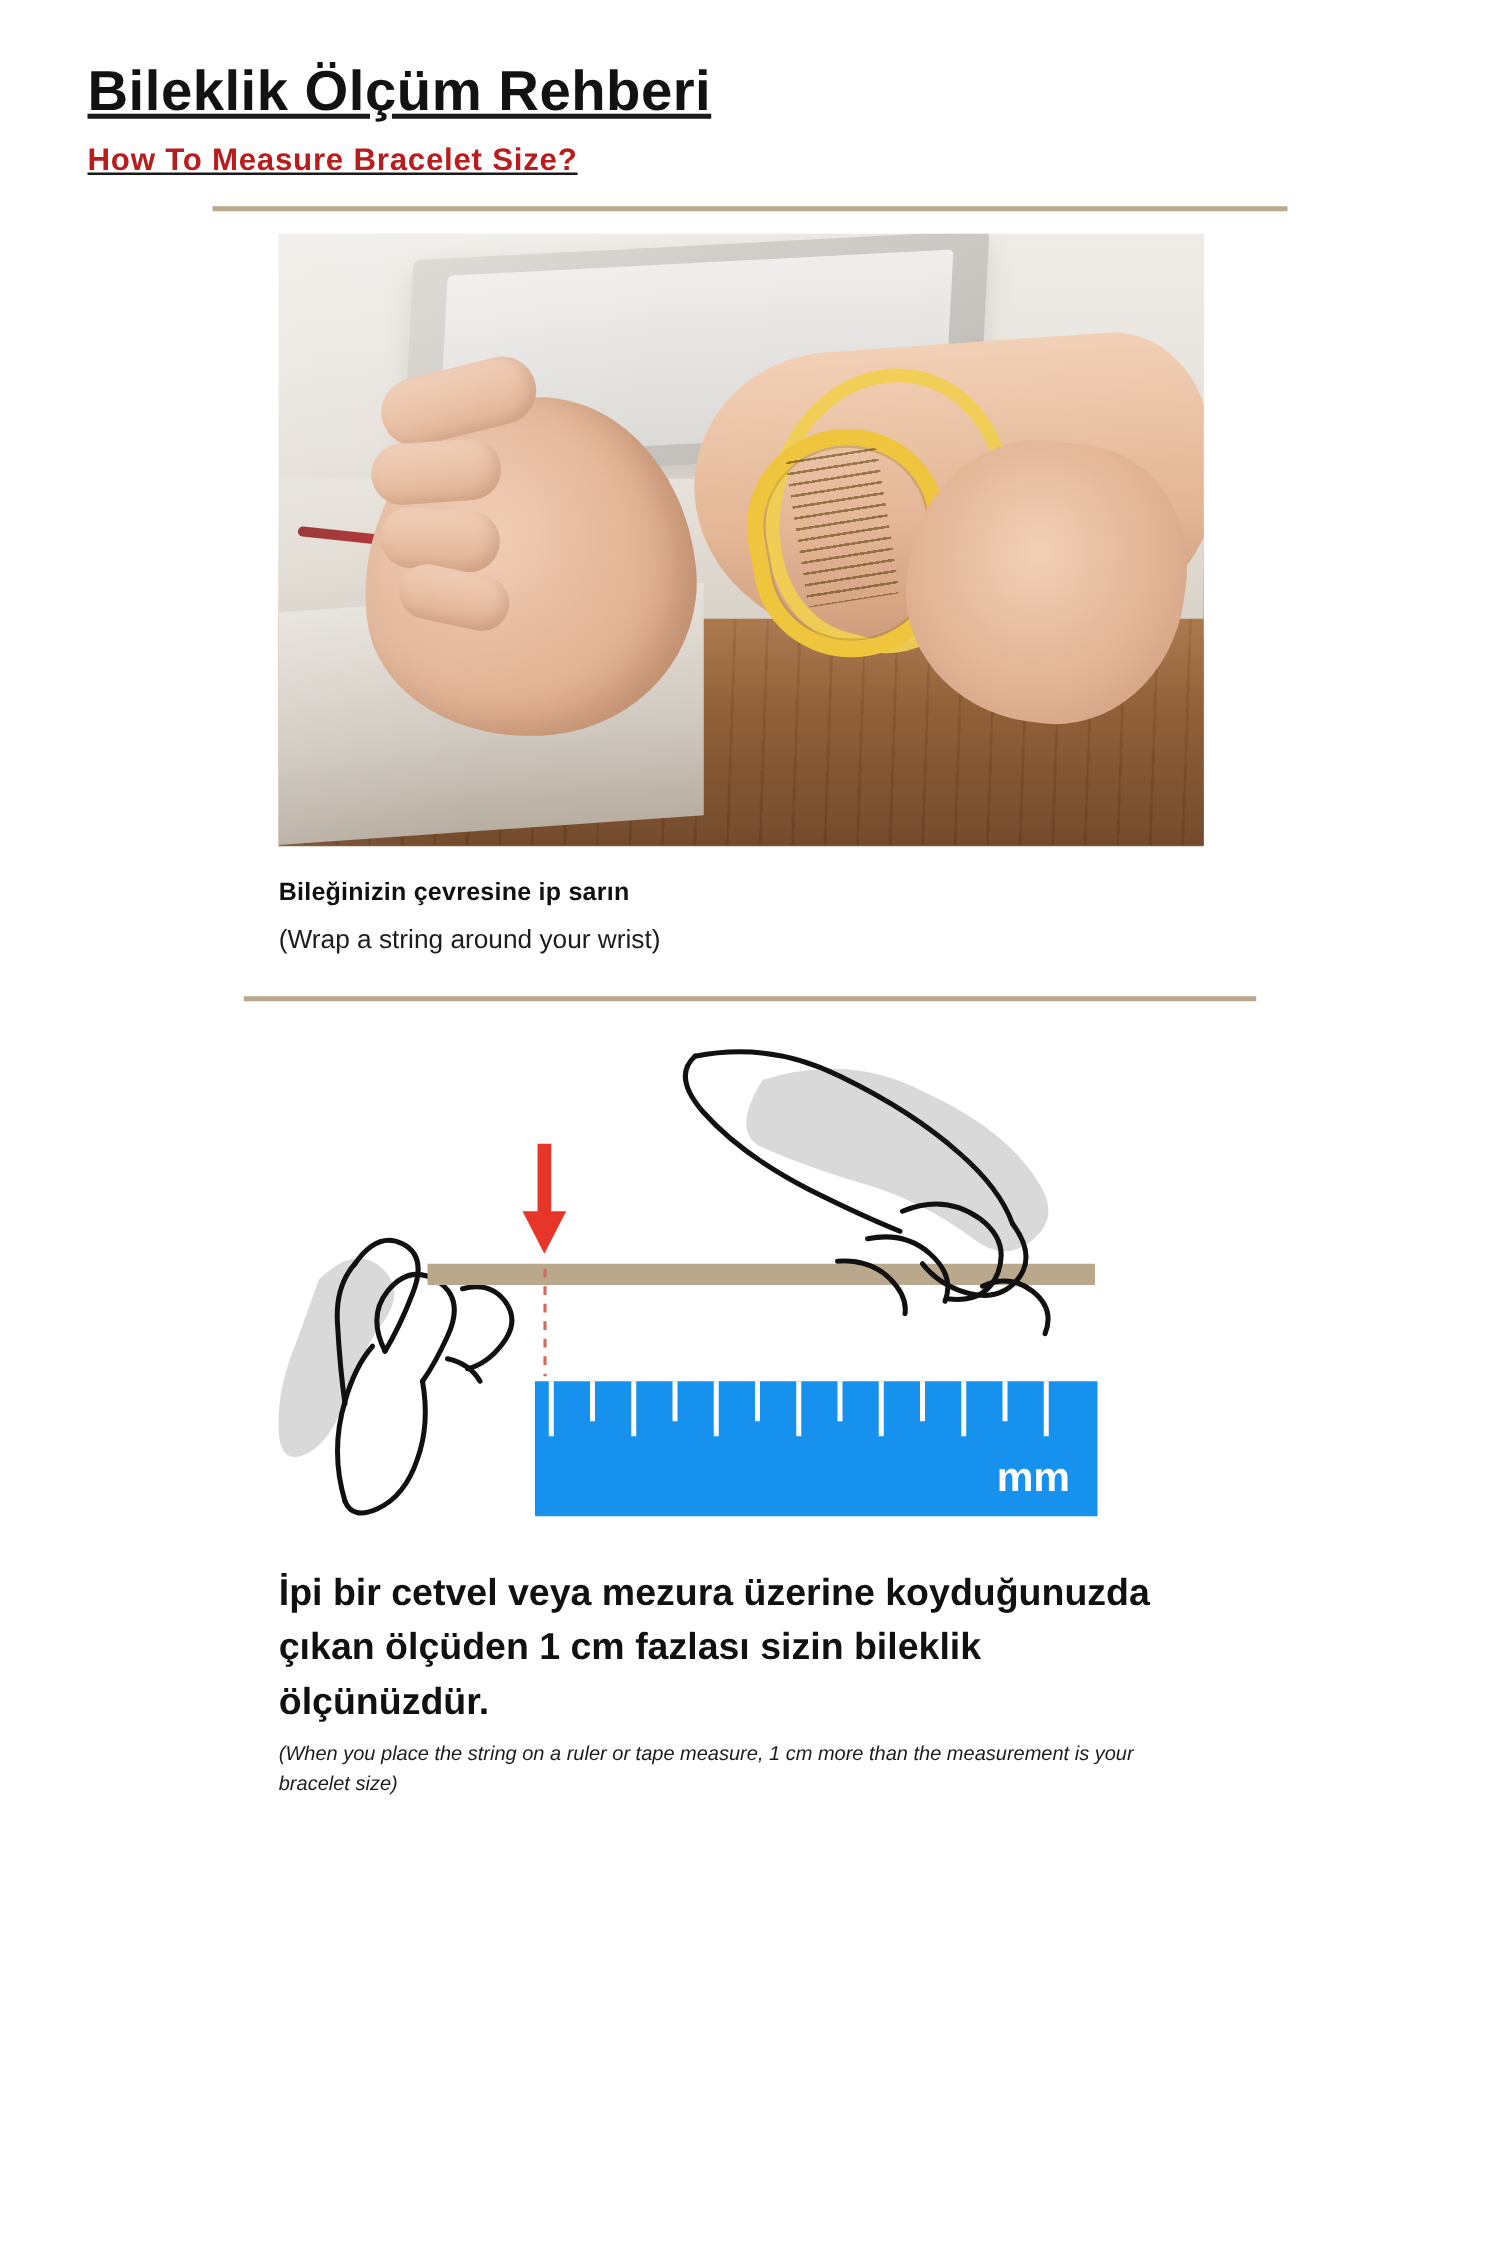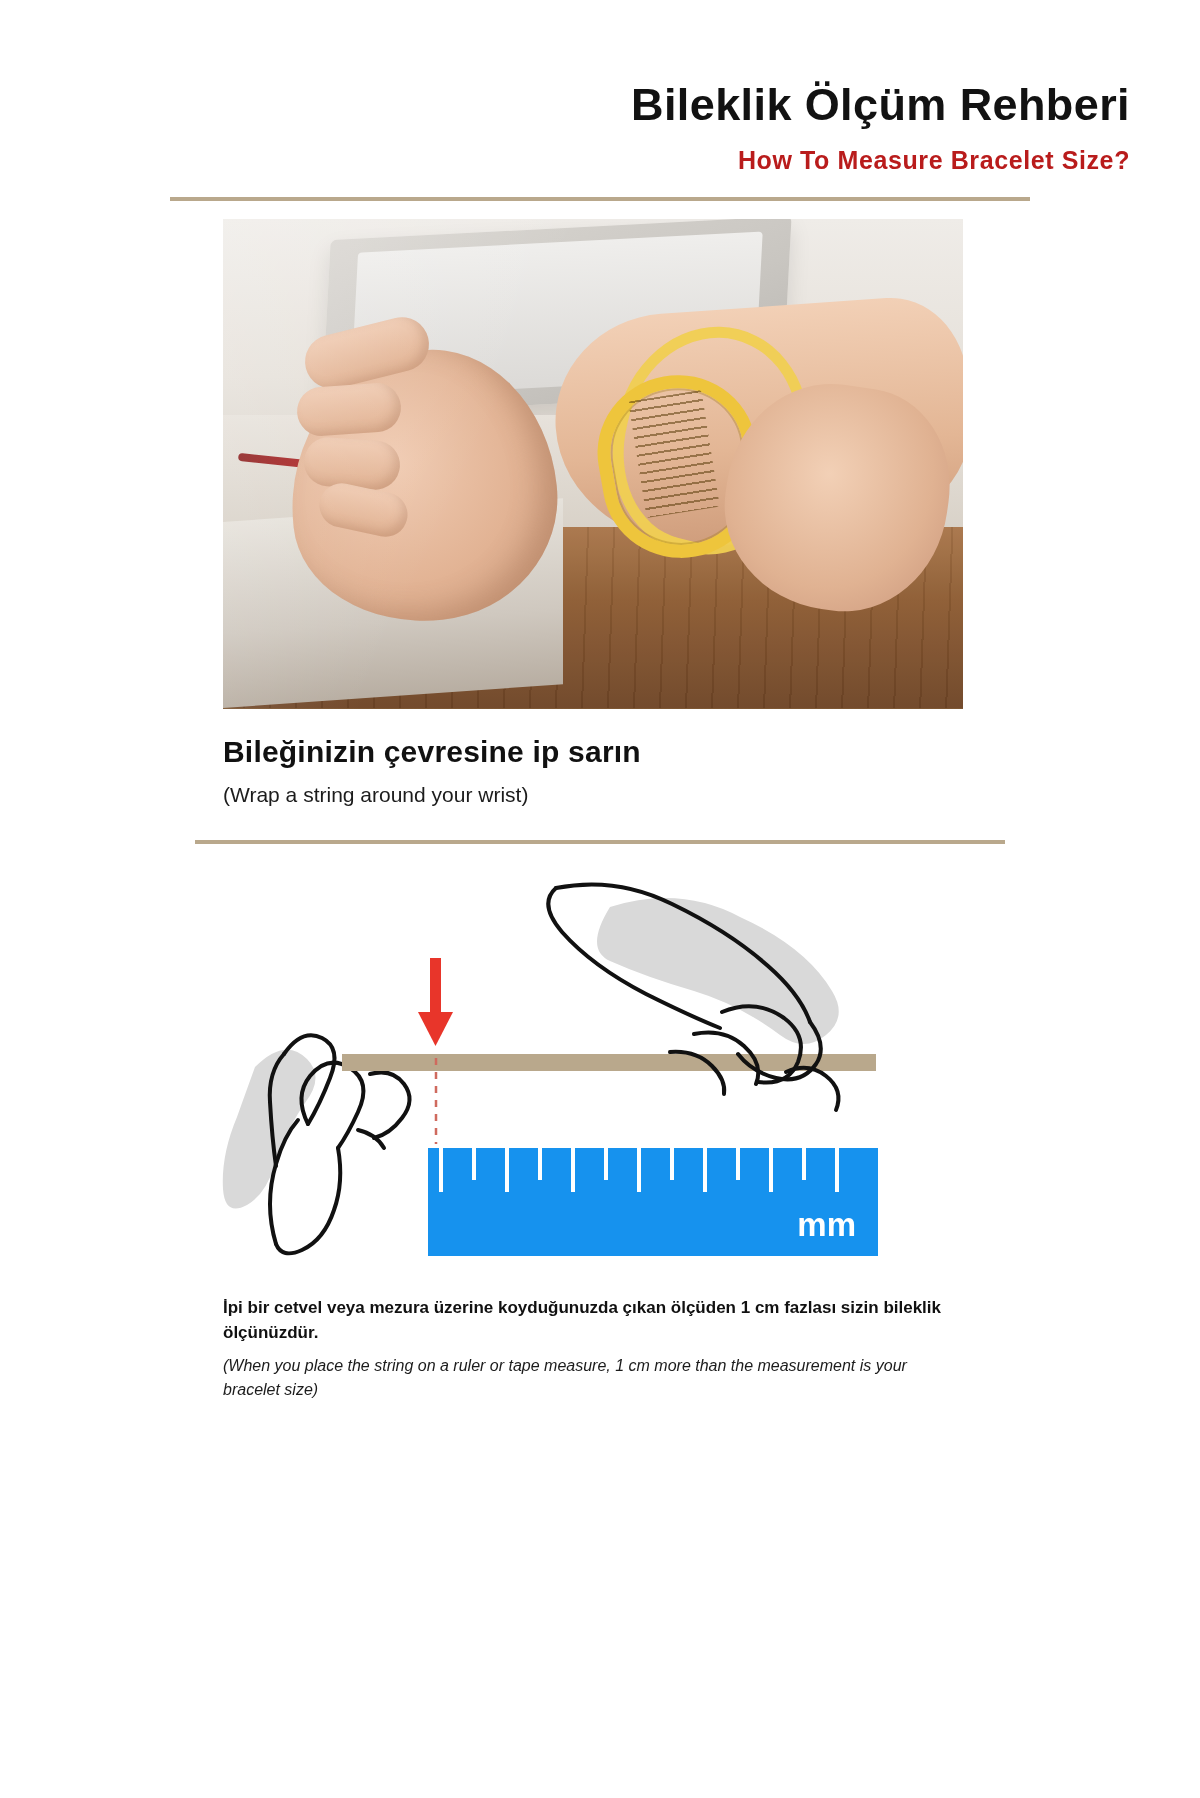--- a/index.html
+++ b/index.html
@@ -16,22 +16,23 @@
     overflow: hidden;
   }
   .page {
     width: 1060px;
     margin: 0 auto;
     position: relative;
   }
 
   
   .header {
-    padding-top: 80px;
-    text-align: right;
+    padding-top: 48px;
+    text-align: left;
+    text-decoration: underline;
   }
   .title {
     font-size: 45px;
     font-weight: bold;
     letter-spacing: 0.4px;
     color: #121212;
     line-height: 1.1;
     margin: 0;
   }
   .subtitle {
@@ -180,21 +181,21 @@
     position: absolute; left: 0; top: 0; width: 100%; height: 100%;
     background: linear-gradient(115deg, rgba(255,255,255,0.20) 0%, rgba(255,255,255,0) 38%);
     pointer-events: none;
   }
 
   .caption {
     margin-left: 153px;
     margin-top: 26px;
   }
   .cap-tr {
-    font-size: 30px;
+    font-size: 20px;
     font-weight: bold;
     color: #111;
     letter-spacing: 0.2px;
   }
   .cap-en {
     font-size: 21px;
     color: #1c1c1c;
     margin-top: 11px;
     line-height: 1.45;
   }
@@ -210,21 +211,21 @@
     margin-top: 10px;
     width: 100%;
     height: 420px;
     position: relative;
     text-decoration: underline;
   }
   .figure2 svg { display: block; }
 
   .caption2 { margin-left: 153px; margin-top: 14px; }
   .cap2-tr {
-    font-size: 17px;
+    font-size: 30px;
     font-weight: bold;
     color: #111;
     line-height: 1.45;
     max-width: 720px;
   }
   .cap2-en {
     font-size: 16px;
     font-style: italic;
     color: #1c1c1c;
     line-height: 1.5;

